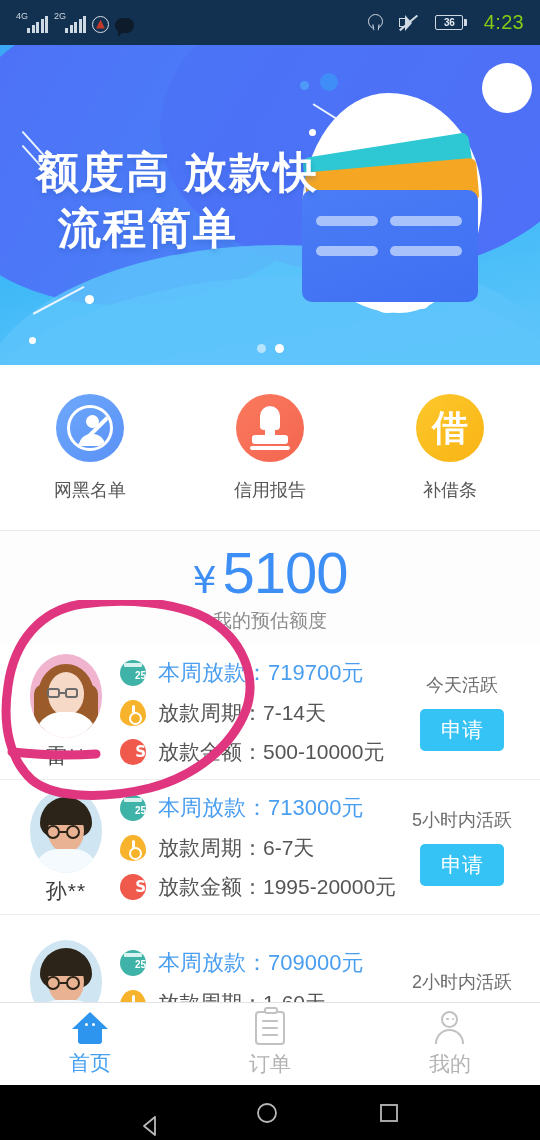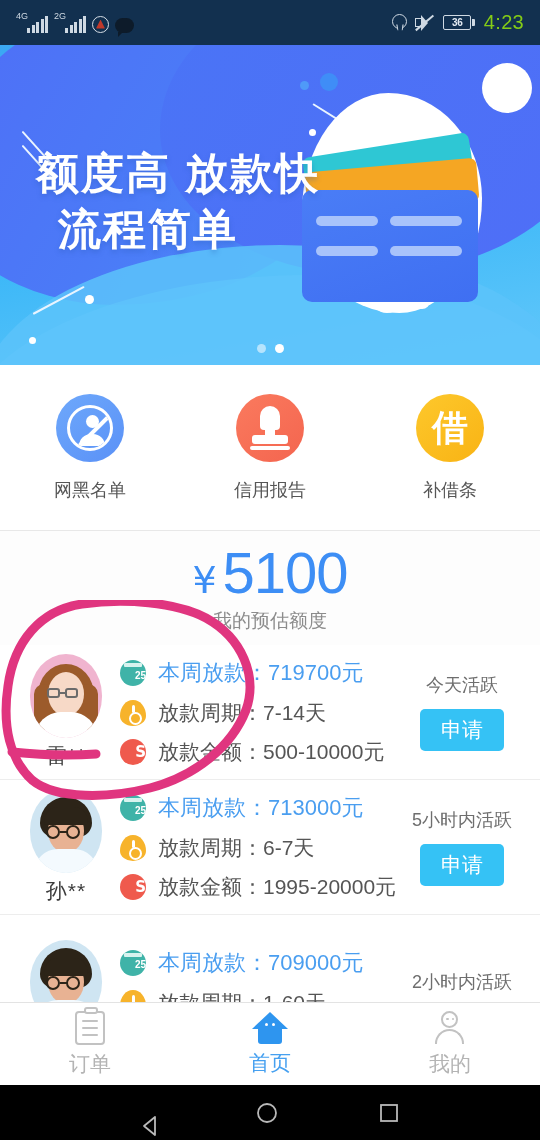--- a/index.html
+++ b/index.html
@@ -13,21 +13,21 @@
 
   
   .statusbar {
     position: absolute; top: 0; left: 0; width: 540px; height: 45px;
     background: #123456;
     background: #12304f;
     display: flex; align-items: center;
     padding: 0 16px;
   }
   .sb-left { display: flex; align-items: flex-end; gap: 6px; }
-  .sb-right { margin-left: auto; display: flex; align-items: center; gap: 9px; }
+  .sb-right { margin-left: auto; display: flex; align-items: center; gap: 17px; }
   .sig { position: relative; display: flex; align-items: flex-end; height: 20px; }
   .sig .g { font-size: 9px; color: #cfd9e3; position: absolute; top: -1px; left: 0; line-height: 9px; }
   .sig .bars { display: flex; align-items: flex-end; gap: 1.5px; margin-left: 11px; }
   .sig .bars i { display: block; width: 3px; background: #cfd9e3; }
   .sig .bars i:nth-child(1) { height: 5px; }
   .sig .bars i:nth-child(2) { height: 8px; }
   .sig .bars i:nth-child(3) { height: 11px; }
   .sig .bars i:nth-child(4) { height: 14px; }
   .sig .bars i:nth-child(5) { height: 17px; }
   .alarm-ic { width: 17px; height: 17px; border-radius: 50%; border: 1.6px solid #d7dee6;
@@ -104,21 +104,21 @@
   .wallet .card-body { position:absolute; left: 0px; top: 97px; width: 176px; height: 112px;
                        background: linear-gradient(160deg,#4a7df6,#3f6ff2); border-radius: 10px; }
   .wallet .card-body .ln { position:absolute; height: 10px; background:#a8c3fb; border-radius: 5px; }
   .wallet .card-body .ln.a { left: 14px; top: 26px; width: 62px; }
   .wallet .card-body .ln.b { left: 88px; top: 26px; width: 72px; }
   .wallet .card-body .ln.c { left: 14px; top: 56px; width: 62px; }
   .wallet .card-body .ln.d { left: 88px; top: 56px; width: 72px; }
 
   .bn-text { position:absolute; left: 36px; top: 100px; }
   .bn-text .l1, .bn-text .l2 {
-    font-family: Liberation Sans, sans-serif; font-weight: bold; color: #ffffff;
+    font-family: Liberation Serif, serif; font-weight: bold; color: #ffffff;
     font-size: 43px; line-height: 56px; letter-spacing: 2px;
     text-shadow: 0 3px 5px rgba(40,90,180,.35);
   }
   .bn-text .l2 { margin-left: 22px; }
   .bn-dots { position:absolute; left: 0; right: 0; bottom: 12px; display:flex; justify-content:center; gap: 9px; }
   .bn-dots b { display:block; width: 9px; height: 9px; border-radius: 50%; background: rgba(255,255,255,.55); }
   .bn-dots b.on { background: #fff; }
 
   
   .quick { position: absolute; top: 365px; left: 0; width: 540px; height: 165px; background:#fff;
@@ -496,38 +496,38 @@
 
   <div class="annot">
     <svg width="290" height="200" viewBox="0 0 290 200">
       <path d="M82 4 C 40 10, 14 42, 8 86 C 2 126, 10 160, 32 180 C 56 200, 110 198, 150 188
                C 196 176, 232 146, 246 110 C 258 76, 242 38, 206 18 C 176 2, 124 -2, 82 4 Z" fill="none" stroke="#e0357f" stroke-width="9" stroke-linecap="round"></path>
       <path d="M12 152 C 40 155, 70 156, 96 154" fill="none" stroke="#e0357f" stroke-width="9" stroke-linecap="round"></path>
     </svg>
   </div>
 
   <div class="tabbar">
+    <div class="tab active">
+      <div class="home-ic">
+        <i class="roof"></i>
+          <i class="base"></i>
+          <i class="eye1"></i>
+          <i class="eye2"></i>
+      </div>
+      <div class="tab-label">首页</div>
+    </div>
     <div class="tab">
       <div class="clip-ic">
         <span class="tab2"></span>
           <i></i>
           <i></i>
           <i></i>
       </div>
       <div class="tab-label">订单</div>
     </div>
-    <div class="tab active">
-      <div class="home-ic">
-        <i class="roof"></i>
-          <i class="base"></i>
-          <i class="eye1"></i>
-          <i class="eye2"></i>
-      </div>
-      <div class="tab-label">首页</div>
-    </div>
     <div class="tab">
       <div class="user-ic">
         <i class="h"></i>
           <i class="b"></i>
       </div>
       <div class="tab-label">我的</div>
     </div>
   </div>
 
   <div class="navbar">

